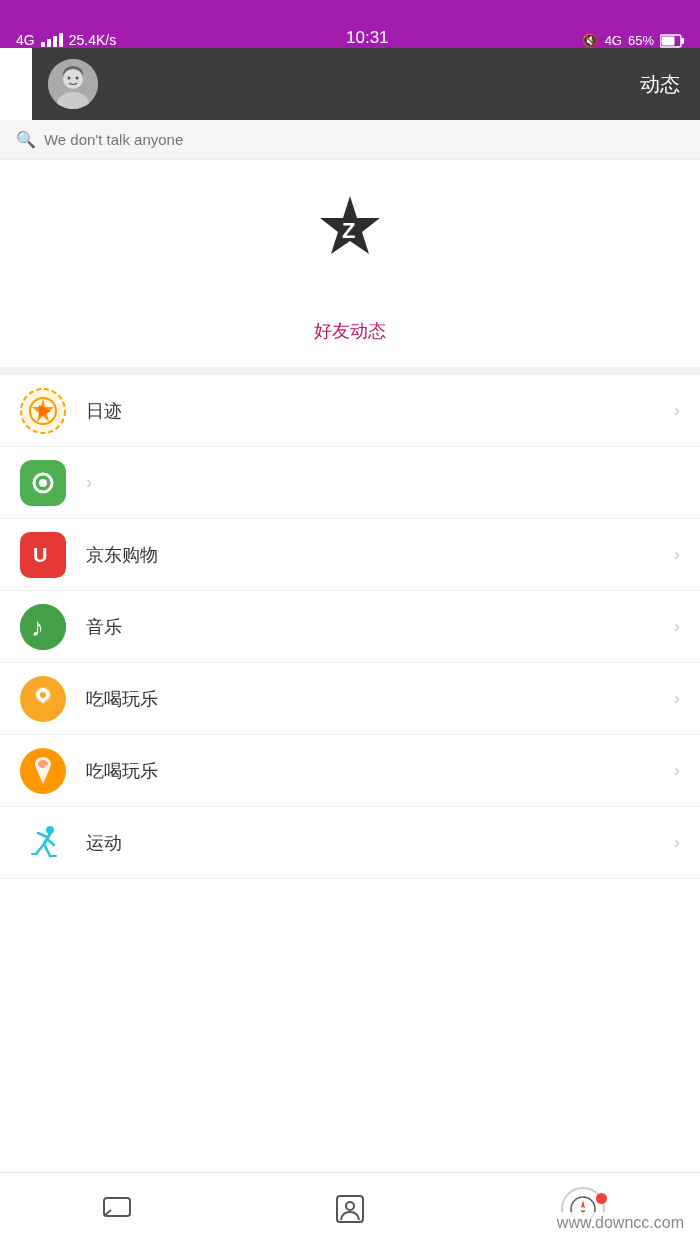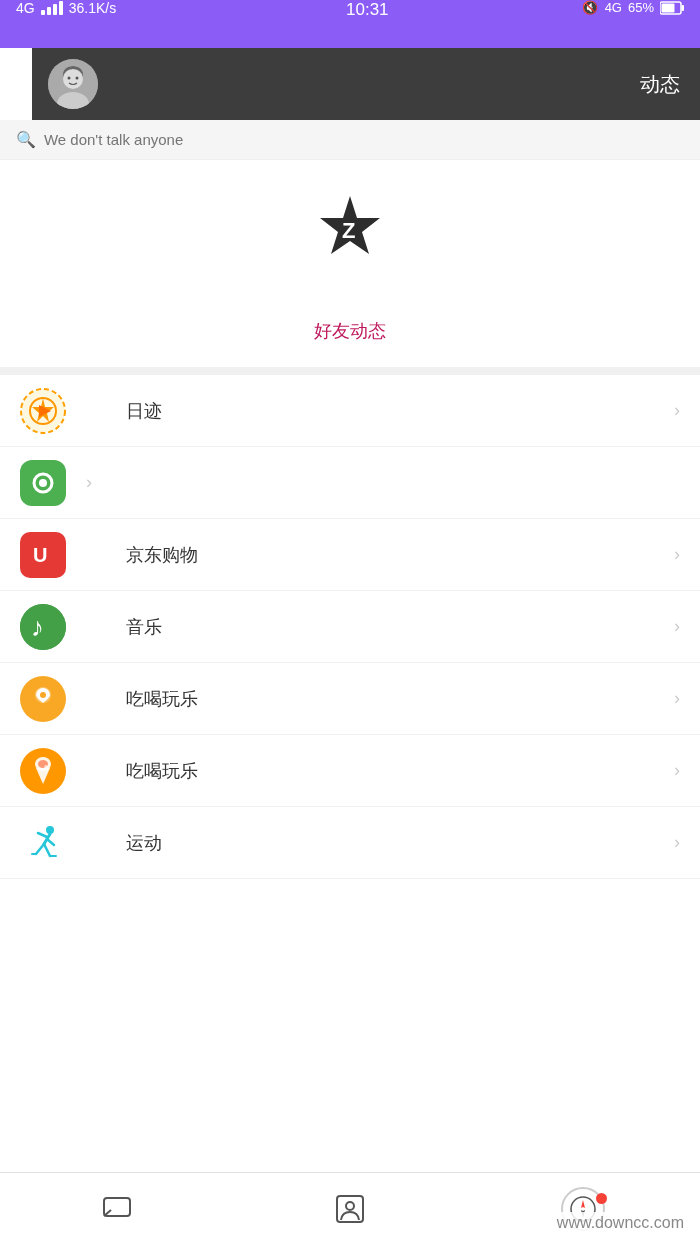--- a/index.html
+++ b/index.html
@@ -7,25 +7,25 @@
     body {
       width: 700px;
       min-height: 1244px;
       background: #fff;
       font-family: -apple-system, "PingFang SC", "Microsoft YaHei", sans-serif;
       overflow-x: hidden;
     }
 
     
     .status-bar {
-      background: #8b5cf6;
+      background: #a21caf;
       color: #fff;
       height: 48px;
       display: flex;
-      align-items: flex-start;
+      align-items: flex-end;
       justify-content: space-between;
       padding: 0 16px;
       font-size: 14px;
     }
     .status-left { display: flex; align-items: center; gap: 6px; }
     .status-center { font-size: 17px; font-weight: 500; margin-left: 36px; }
     .status-right { display: flex; align-items: center; gap: 6px; font-size: 13px; }
 
     
     .signal-bars { display: flex; align-items: flex-end; gap: 2px; }
@@ -131,21 +131,20 @@
       align-items: center;
       justify-content: center;
       margin-right: 20px;
       flex-shrink: 0;
       font-size: 24px;
     }
     .menu-label {
       font-size: 18px;
       color: #333;
       flex: 1;
-      margin-left: 40px;
     }
     .menu-chevron {
       color: #ccc;
       font-size: 18px;
     }
     .icon-kandian { background: #4caf50; }
 
     
     .tab-bar {
       position: fixed;
@@ -190,21 +189,21 @@
 
 <div class="status-bar">
   <div class="status-left">
     <span>4G</span>
     <div class="signal-bars">
       <span style="height:5px"></span>
       <span style="height:8px"></span>
       <span style="height:11px"></span>
       <span style="height:14px"></span>
     </div>
-    <span>36.1K/s</span>
+    <span>25.4K/s</span>
   </div>
   <div class="status-center">10:31</div>
   <div class="status-right">
 
     <span style="font-size:13px">🔇</span>
     <span>4G</span>
     <span>65%</span>
 
     <svg width="24" height="14" viewBox="0 0 24 14">
       <rect x="0" y="1" width="21" height="12" rx="2" ry="2" fill="none" stroke="#fff" stroke-width="1.5"></rect>

